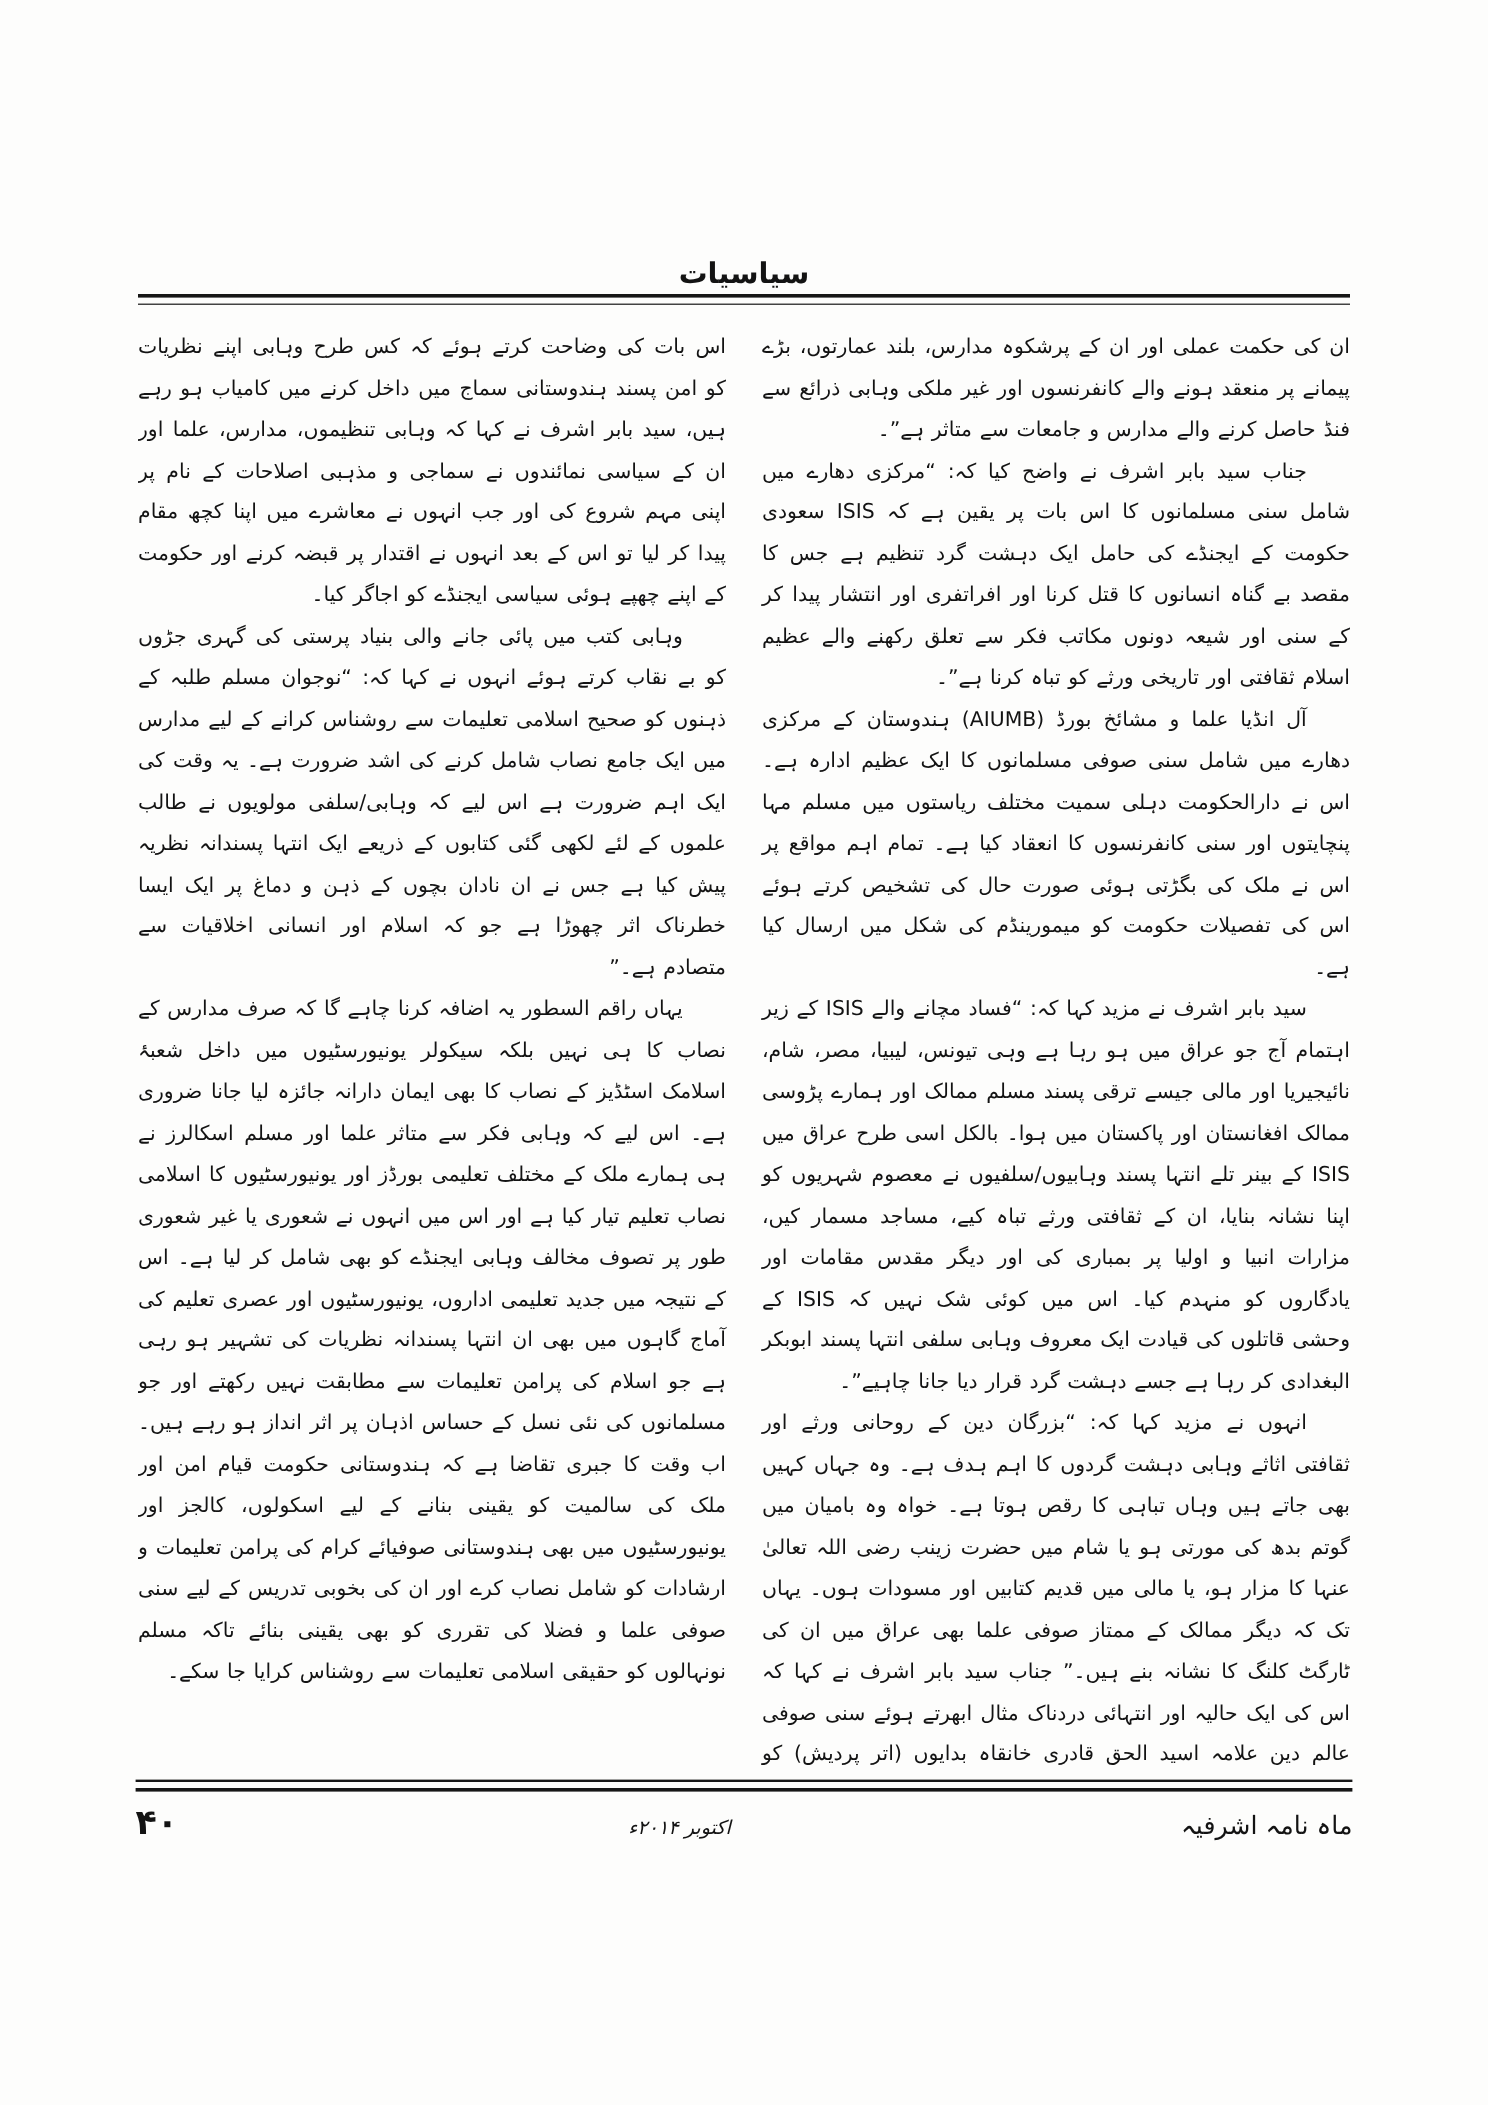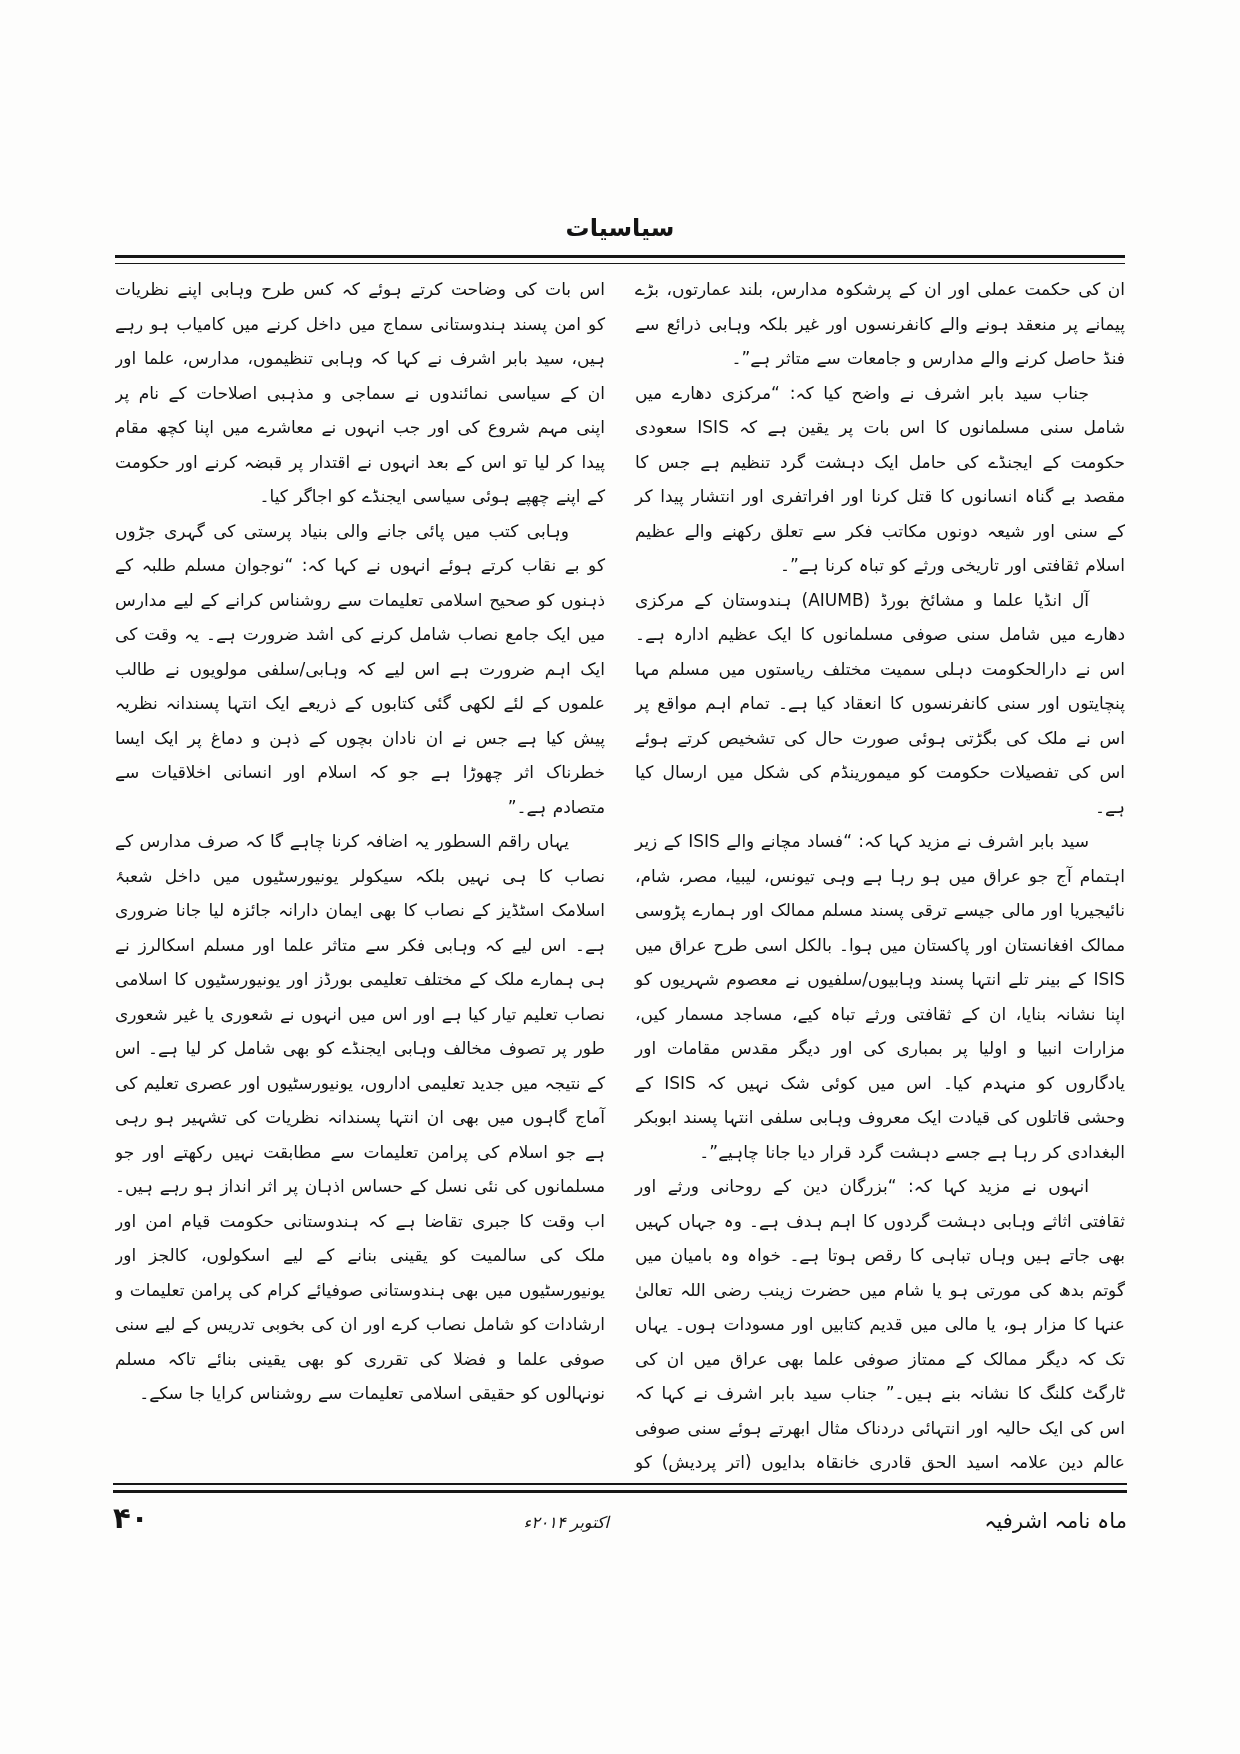--- a/index.html
+++ b/index.html
@@ -15,21 +15,21 @@
 
   
   .header {
     position: absolute; top: 214px; left: 115px; right: 115px;
     text-align: center;
   }
   .header-title {
     display: inline-block;
     font-size: 24px; font-weight: bold;
     letter-spacing: 1px;
-    padding: 0 6px 12px 6px;
+    padding: 0 6px 2px 6px;
   }
   .header-rule {
     height: 5px;
     border-top: 3px solid #161616;
     border-bottom: 1px solid #161616;
     margin-top: 1px;
   }
 
   
   .columns {
@@ -75,21 +75,21 @@
 <div class="page">
 
   <div class="header">
     <div class="header-title">سیاسیات</div>
     <div class="header-rule"></div>
   </div>
 
   <div class="columns">
 
     <div class="col">
-      <p>ان کی حکمت عملی اور ان کے پرشکوہ مدارس، بلند عمارتوں، بڑے پیمانے پر منعقد ہونے والے کانفرنسوں اور غیر بلکہ وہابی ذرائع سے فنڈ حاصل کرنے والے مدارس و جامعات سے متاثر ہے”۔</p>
+      <p>ان کی حکمت عملی اور ان کے پرشکوہ مدارس، بلند عمارتوں، بڑے پیمانے پر منعقد ہونے والے کانفرنسوں اور غیر ملکی وہابی ذرائع سے فنڈ حاصل کرنے والے مدارس و جامعات سے متاثر ہے”۔</p>
       <p>جناب سید بابر اشرف نے واضح کیا کہ: “مرکزی دھارے میں شامل سنی مسلمانوں کا اس بات پر یقین ہے کہ ISIS سعودی حکومت کے ایجنڈے کی حامل ایک دہشت گرد تنظیم ہے جس کا مقصد بے گناہ انسانوں کا قتل کرنا اور افراتفری اور انتشار پیدا کر کے سنی اور شیعہ دونوں مکاتب فکر سے تعلق رکھنے والے عظیم اسلام ثقافتی اور تاریخی ورثے کو تباہ کرنا ہے”۔</p>
       <p>آل انڈیا علما و مشائخ بورڈ (AIUMB) ہندوستان کے مرکزی دھارے میں شامل سنی صوفی مسلمانوں کا ایک عظیم ادارہ ہے۔ اس نے دارالحکومت دہلی سمیت مختلف ریاستوں میں مسلم مہا پنچایتوں اور سنی کانفرنسوں کا انعقاد کیا ہے۔ تمام اہم مواقع پر اس نے ملک کی بگڑتی ہوئی صورت حال کی تشخیص کرتے ہوئے اس کی تفصیلات حکومت کو میمورینڈم کی شکل میں ارسال کیا ہے۔</p>
       <p>سید بابر اشرف نے مزید کہا کہ: “فساد مچانے والے ISIS کے زیر اہتمام آج جو عراق میں ہو رہا ہے وہی تیونس، لیبیا، مصر، شام، نائیجیریا اور مالی جیسے ترقی پسند مسلم ممالک اور ہمارے پڑوسی ممالک افغانستان اور پاکستان میں ہوا۔ بالکل اسی طرح عراق میں ISIS کے بینر تلے انتہا پسند وہابیوں/سلفیوں نے معصوم شہریوں کو اپنا نشانہ بنایا، ان کے ثقافتی ورثے تباہ کیے، مساجد مسمار کیں، مزارات انبیا و اولیا پر بمباری کی اور دیگر مقدس مقامات اور یادگاروں کو منہدم کیا۔ اس میں کوئی شک نہیں کہ ISIS کے وحشی قاتلوں کی قیادت ایک معروف وہابی سلفی انتہا پسند ابوبکر البغدادی کر رہا ہے جسے دہشت گرد قرار دیا جانا چاہیے”۔</p>
       <p>انہوں نے مزید کہا کہ: “بزرگان دین کے روحانی ورثے اور ثقافتی اثاثے وہابی دہشت گردوں کا اہم ہدف ہے۔ وہ جہاں کہیں بھی جاتے ہیں وہاں تباہی کا رقص ہوتا ہے۔ خواہ وہ بامیان میں گوتم بدھ کی مورتی ہو یا شام میں حضرت زینب رضی اللہ تعالیٰ عنہا کا مزار ہو، یا مالی میں قدیم کتابیں اور مسودات ہوں۔ یہاں تک کہ دیگر ممالک کے ممتاز صوفی علما بھی عراق میں ان کی ٹارگٹ کلنگ کا نشانہ بنے ہیں۔” جناب سید بابر اشرف نے کہا کہ اس کی ایک حالیہ اور انتہائی دردناک مثال ابھرتے ہوئے سنی صوفی عالم دین علامہ اسید الحق قادری خانقاہ بدایوں (اتر پردیش) کو عراق میں ٹارگٹ کلنگ کا نشانہ بنایا جانا ہے۔ انہوں نے مزید کہا کہ: “یہ بات انتہائی پریشان کن ہے کہ ہندوستان نہ صرف سعودی عرب اور قطر سے تیل اور گیس کی درآمد کر رہا ہے</p>
     </div>
 
     <div class="col">
       <p>اس بات کی وضاحت کرتے ہوئے کہ کس طرح وہابی اپنے نظریات کو امن پسند ہندوستانی سماج میں داخل کرنے میں کامیاب ہو رہے ہیں، سید بابر اشرف نے کہا کہ وہابی تنظیموں، مدارس، علما اور ان کے سیاسی نمائندوں نے سماجی و مذہبی اصلاحات کے نام پر اپنی مہم شروع کی اور جب انہوں نے معاشرے میں اپنا کچھ مقام پیدا کر لیا تو اس کے بعد انہوں نے اقتدار پر قبضہ کرنے اور حکومت کے اپنے چھپے ہوئی سیاسی ایجنڈے کو اجاگر کیا۔</p>
       <p>وہابی کتب میں پائی جانے والی بنیاد پرستی کی گہری جڑوں کو بے نقاب کرتے ہوئے انہوں نے کہا کہ: “نوجوان مسلم طلبہ کے ذہنوں کو صحیح اسلامی تعلیمات سے روشناس کرانے کے لیے مدارس میں ایک جامع نصاب شامل کرنے کی اشد ضرورت ہے۔ یہ وقت کی ایک اہم ضرورت ہے اس لیے کہ وہابی/سلفی مولویوں نے طالب علموں کے لئے لکھی گئی کتابوں کے ذریعے ایک انتہا پسندانہ نظریہ پیش کیا ہے جس نے ان نادان بچوں کے ذہن و دماغ پر ایک ایسا خطرناک اثر چھوڑا ہے جو کہ اسلام اور انسانی اخلاقیات سے متصادم ہے۔”</p>
       <p>یہاں راقم السطور یہ اضافہ کرنا چاہے گا کہ صرف مدارس کے نصاب کا ہی نہیں بلکہ سیکولر یونیورسٹیوں میں داخل شعبۂ اسلامک اسٹڈیز کے نصاب کا بھی ایمان دارانہ جائزہ لیا جانا ضروری ہے۔ اس لیے کہ وہابی فکر سے متاثر علما اور مسلم اسکالرز نے ہی ہمارے ملک کے مختلف تعلیمی بورڈز اور یونیورسٹیوں کا اسلامی نصاب تعلیم تیار کیا ہے اور اس میں انہوں نے شعوری یا غیر شعوری طور پر تصوف مخالف وہابی ایجنڈے کو بھی شامل کر لیا ہے۔ اس کے نتیجہ میں جدید تعلیمی اداروں، یونیورسٹیوں اور عصری تعلیم کی آماج گاہوں میں بھی ان انتہا پسندانہ نظریات کی تشہیر ہو رہی ہے جو اسلام کی پرامن تعلیمات سے مطابقت نہیں رکھتے اور جو مسلمانوں کی نئی نسل کے حساس اذہان پر اثر انداز ہو رہے ہیں۔ اب وقت کا جبری تقاضا ہے کہ ہندوستانی حکومت قیام امن اور ملک کی سالمیت کو یقینی بنانے کے لیے اسکولوں، کالجز اور یونیورسٹیوں میں بھی ہندوستانی صوفیائے کرام کی پرامن تعلیمات و ارشادات کو شامل نصاب کرے اور ان کی بخوبی تدریس کے لیے سنی صوفی علما و فضلا کی تقرری کو بھی یقینی بنائے تاکہ مسلم نونہالوں کو حقیقی اسلامی تعلیمات سے روشناس کرایا جا سکے۔</p>

